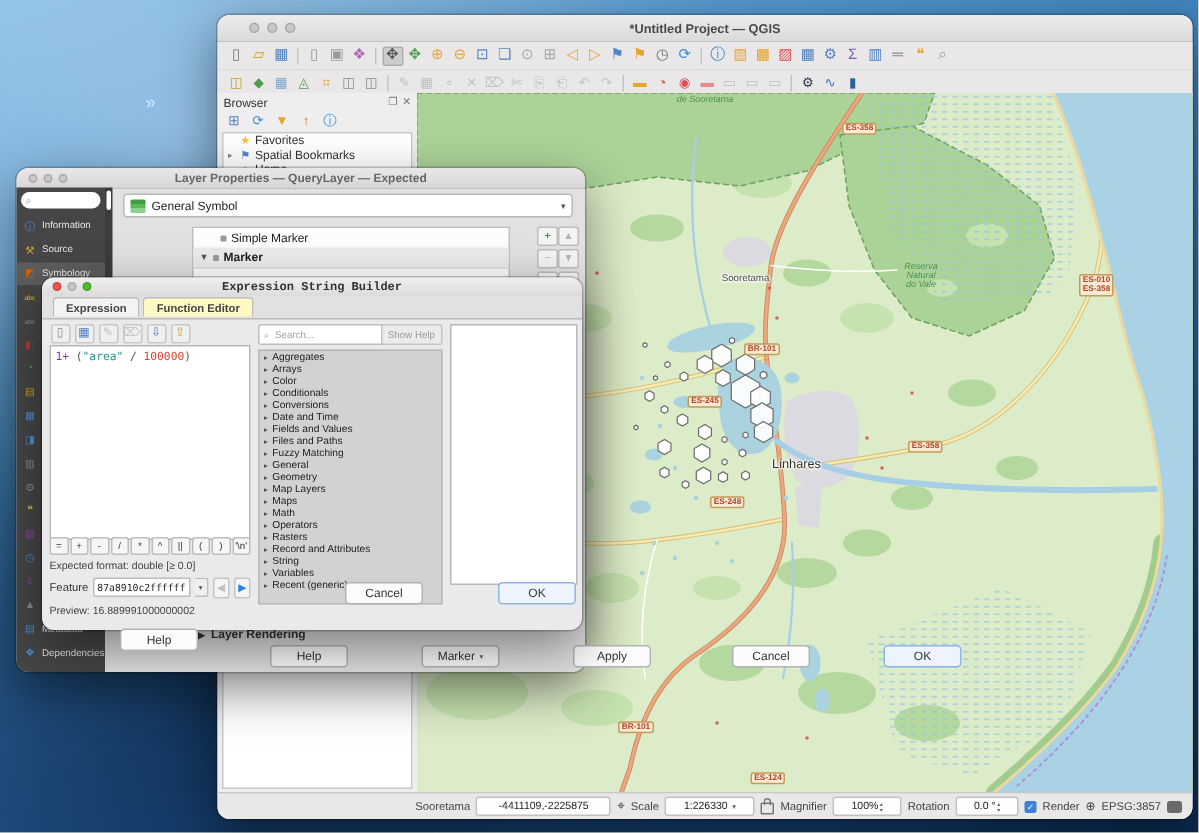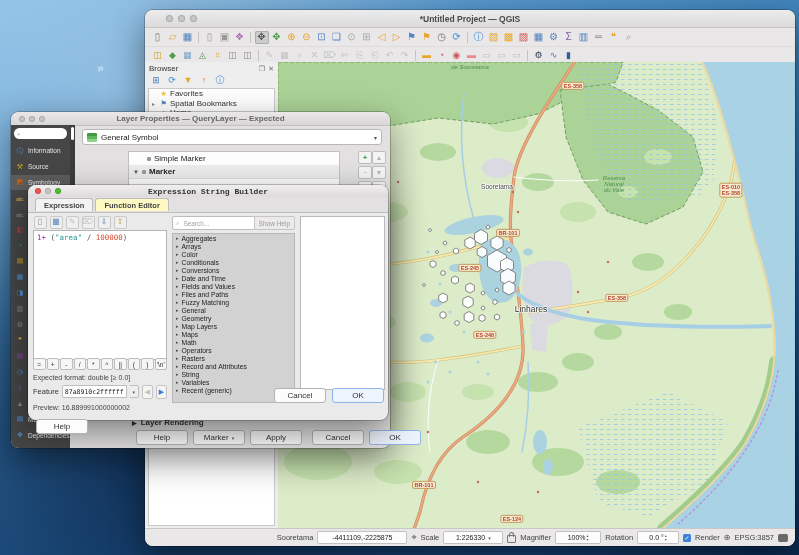--- a/index.html
+++ b/index.html
@@ -106,21 +106,21 @@
   .lp-trow.b{font-weight:bold;background:#ececec;border-bottom:1px solid #ddd;}
   .lp-trow.child{padding-left:18px;font-weight:normal;}
   .lp-btns{position:absolute;right:5px;top:26px;width:27px;display:grid;grid-template-columns:12px 12px;gap:2px;}
   .sq{width:12px;height:11px;background:#f5f4f4;border:1px solid #bdbdbd;border-radius:2px;font-size:7px;
     display:flex;align-items:center;justify-content:center;color:#b5b5b5;}
   .sq.plus{color:#2f9e44;font-weight:bold;}
   .lp-render{position:absolute;left:62px;bottom:21px;font-size:8px;font-weight:bold;color:#333;display:flex;gap:4px;align-items:center;}
   .lp-render .caret{font-size:6px;}
   .lp-foot{position:absolute;left:59px;right:0;bottom:3px;height:15px;display:flex;align-items:center;gap:5px;padding:0 7px;}
   .btn{height:13px;min-width:34px;padding:0 8px;background:#fcfcfc;border:1px solid #b3b3b3;border-radius:3px;
-    font-size:8px;color:#333;display:inline-flex;align-items:center;justify-content:center;}
+    font-size:8px;color:#333;display:inline-flex;align-items:center;justify-content:center;margin-left:44px;}
   .btn.style:after{content:"▾";font-size:5px;margin-left:3px;color:#666;}
   .btn.def{background:#eef4fd;border-color:#8fb4e8;}
   .spacer{flex:1;}
   
   .xb{left:28px;top:185px;width:360px;height:235px;background:#ebeaea;z-index:3;}
   .xb-titlebar{height:12px;padding-left:7px;background:linear-gradient(#f0eeee,#dddbdb);
     border-radius:8px 8px 0 0;border-bottom:1px solid #c0bebe;}
   .xb-titlebar .tl{width:6px;height:6px;margin-right:4px;}
   .xb-titlebar .wtitle{font-size:8px;color:#333;font-family:Liberation Mono, monospace;}
   .xb-tabs{position:absolute;top:12px;left:0;right:0;height:15px;background:#e2e0e1;border-bottom:1px solid #bcbcbc;

